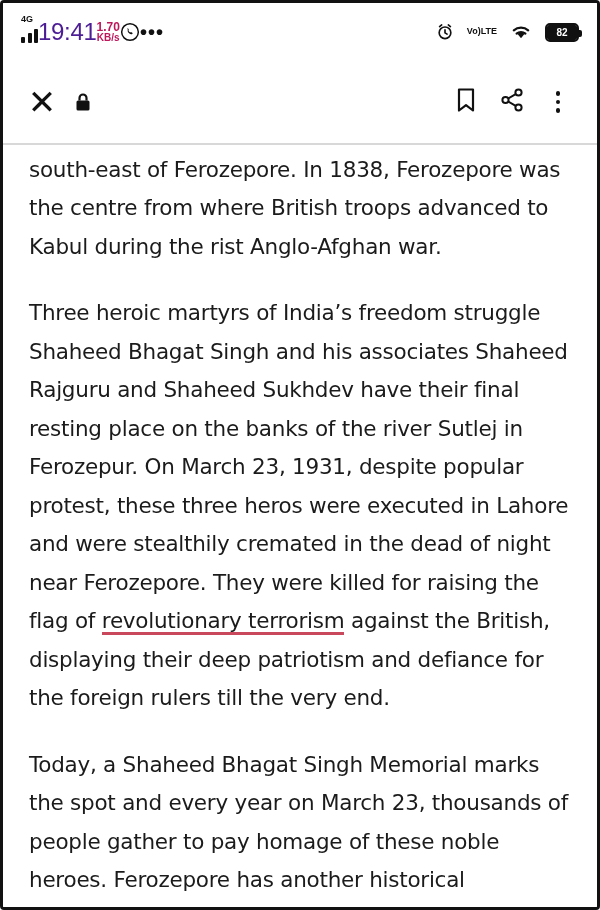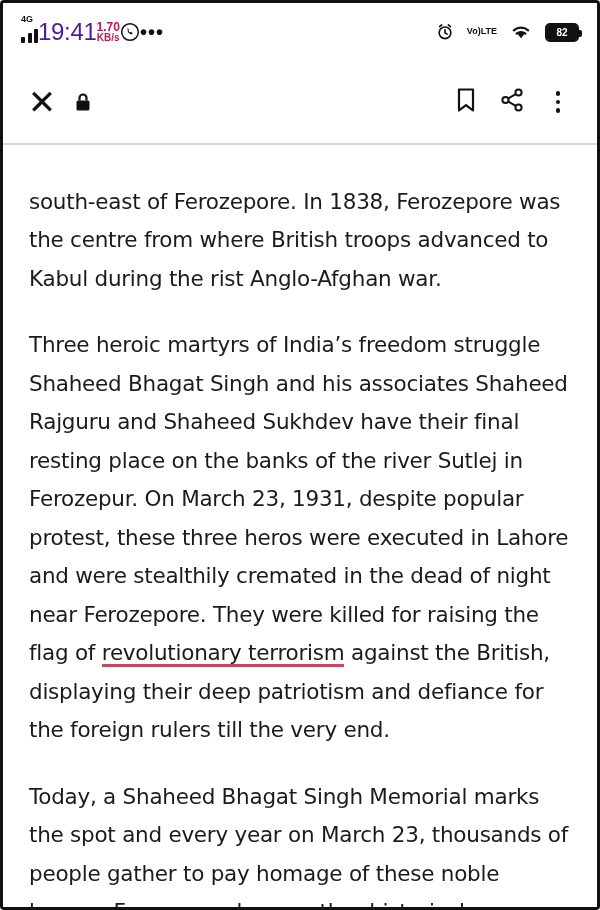--- a/index.html
+++ b/index.html
@@ -214,21 +214,21 @@
   .dots-v i {
     width: 4.5px;
     height: 4.5px;
     border-radius: 50%;
     background: #111111;
     display: block;
   }
 
   
   .content {
-    padding: 38px 26px 0 26px;
+    padding: 6px 26px 0 26px;
     box-sizing: border-box;
     height: 762px;
     overflow: hidden;
     background: #ffffff;
   }
   .content p {
     margin: 0 0 28px 0;
     font-size: 21.5px;
     line-height: 1.79;
     color: #1b1b1b;

